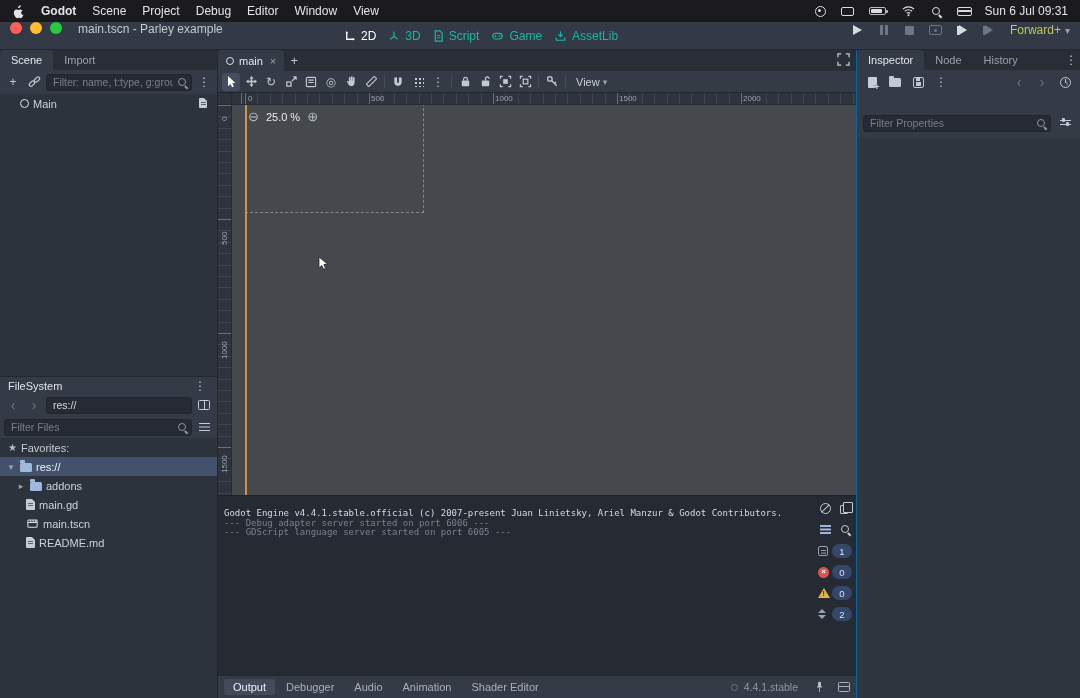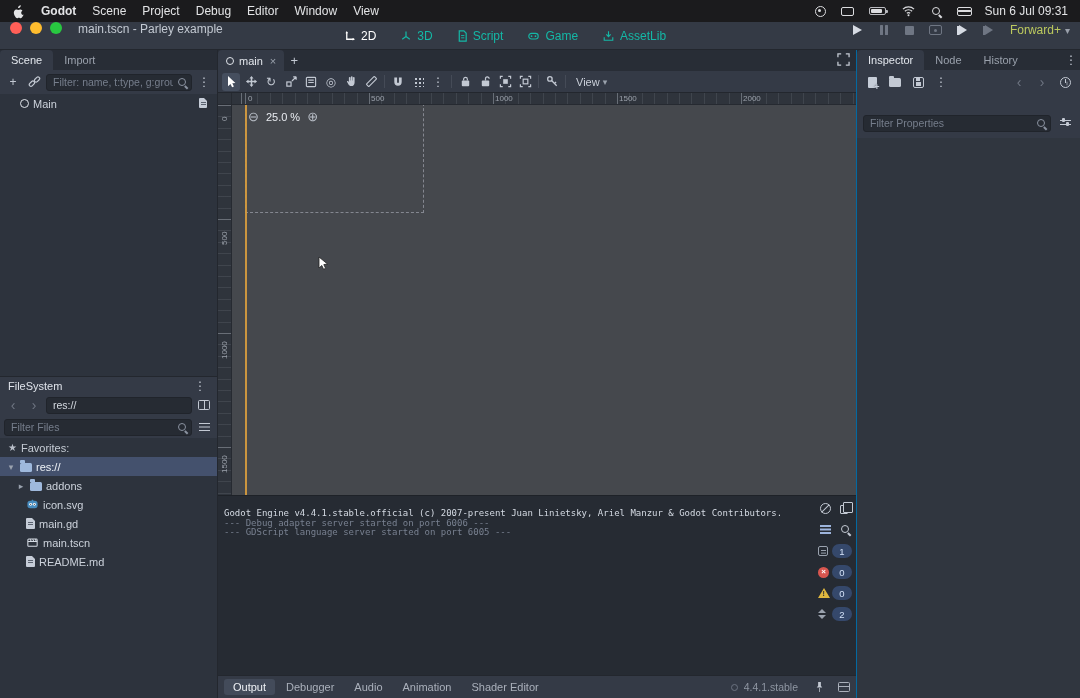--- a/index.html
+++ b/index.html
@@ -24,21 +24,21 @@
   
   .i-search{position:relative;width:11px;height:11px;display:inline-block;flex:none}
   .i-search::before{content:"";position:absolute;left:1px;top:1px;width:6px;height:6px;border:1.4px solid currentColor;border-radius:50%}
   .i-search::after{content:"";position:absolute;left:8px;top:8px;width:4px;height:1.5px;background:currentColor;transform:rotate(45deg);transform-origin:0 50%}
 
   
   .titlebar{position:absolute;top:22px;left:0;right:0;height:28px;background:#343a45;border-bottom:1px solid #23272e;display:flex;align-items:flex-start;padding:0 10px}
   .tl{width:12px;height:12px;border-radius:50%;margin-right:8px;flex:none}
   .tl.r{background:#ff5f57}.tl.y{background:#febc2e}.tl.g{background:#28c840}
   .wtitle{margin-left:8px;color:#c3c9d2;font-size:12px;white-space:nowrap}
-  .workspaces{position:absolute;left:344px;top:0;height:28px;display:flex;align-items:center;gap:24px}
+  .workspaces{position:absolute;left:344px;top:0;height:28px;display:flex;align-items:center;gap:12px}
   .wsitem{display:flex;align-items:center;gap:5px;color:#14b8a6;font-size:12px;cursor:default}
   .wsitem.active{color:#ffffff}
   .playbar{margin-left:auto;display:flex;align-items:center;gap:10px}
   .pbtn{display:inline-flex;align-items:center;justify-content:center;width:16px;height:16px;color:#d6dbe3}
   .pbtn.dim{color:#6f7683}
   .i-play{width:0;height:0;border-left:9px solid currentColor;border-top:5.5px solid transparent;border-bottom:5.5px solid transparent}
   .i-pause{display:inline-flex;gap:2.5px}
   .i-pause i{width:3px;height:10px;background:currentColor;border-radius:0.5px}
   .i-stopsq{width:9px;height:9px;background:currentColor;border-radius:1px}
   .i-movie{width:13px;height:10px;border:1.3px solid currentColor;border-radius:2px;position:relative}
@@ -359,31 +359,20 @@
         </div>
         <div class="trow selected" style="padding-left:6px">
           <span class="chev">▾</span>
           <span class="i-folder"></span>
           <span>res://</span>
         </div>
         <div class="trow" style="padding-left:16px">
           <span class="chev">▸</span>
           <span class="i-folder"></span>
           <span>addons</span>
-        </div>
-        <div class="trow" style="padding-left:26px">
-          <svg width="13" height="11" viewBox="0 0 14 13">
-              <rect x="1" y="2" width="12" height="9" rx="3.2" fill="#478cbf"></rect>
-              <rect x="6" y="0.8" width="2" height="2" rx="0.6" fill="#478cbf"></rect>
-              <circle cx="4.8" cy="6.3" r="1.7" fill="#fff"></circle>
-              <circle cx="9.2" cy="6.3" r="1.7" fill="#fff"></circle>
-              <circle cx="4.8" cy="6.3" r="0.75" fill="#414042"></circle>
-              <circle cx="9.2" cy="6.3" r="0.75" fill="#414042"></circle>
-            </svg>
-          <span>icon.svg</span>
         </div>
         <div class="trow" style="padding-left:26px">
           <span class="i-doc"></span>
           <span>main.gd</span>
         </div>
         <div class="trow" style="padding-left:26px">
           <svg width="13" height="11" viewBox="0 0 14 13" stroke="#d7dde6" stroke-width="1.2" fill="none">
               <rect x="1.5" y="2.5" width="11" height="8.5" rx="1"></rect>
               <path d="M1.5 5.3h11M4.2 2.5l1.4 2.8M7.2 2.5l1.4 2.8M10.2 2.5l1.4 2.8"></path>
             </svg>

